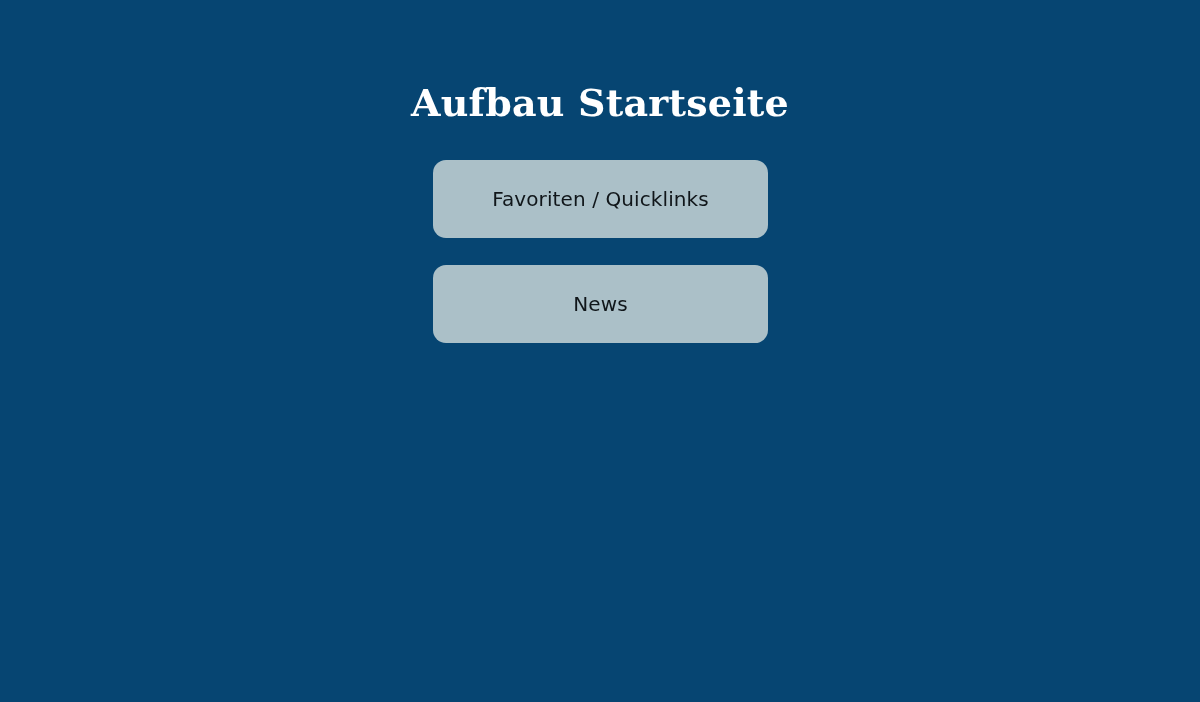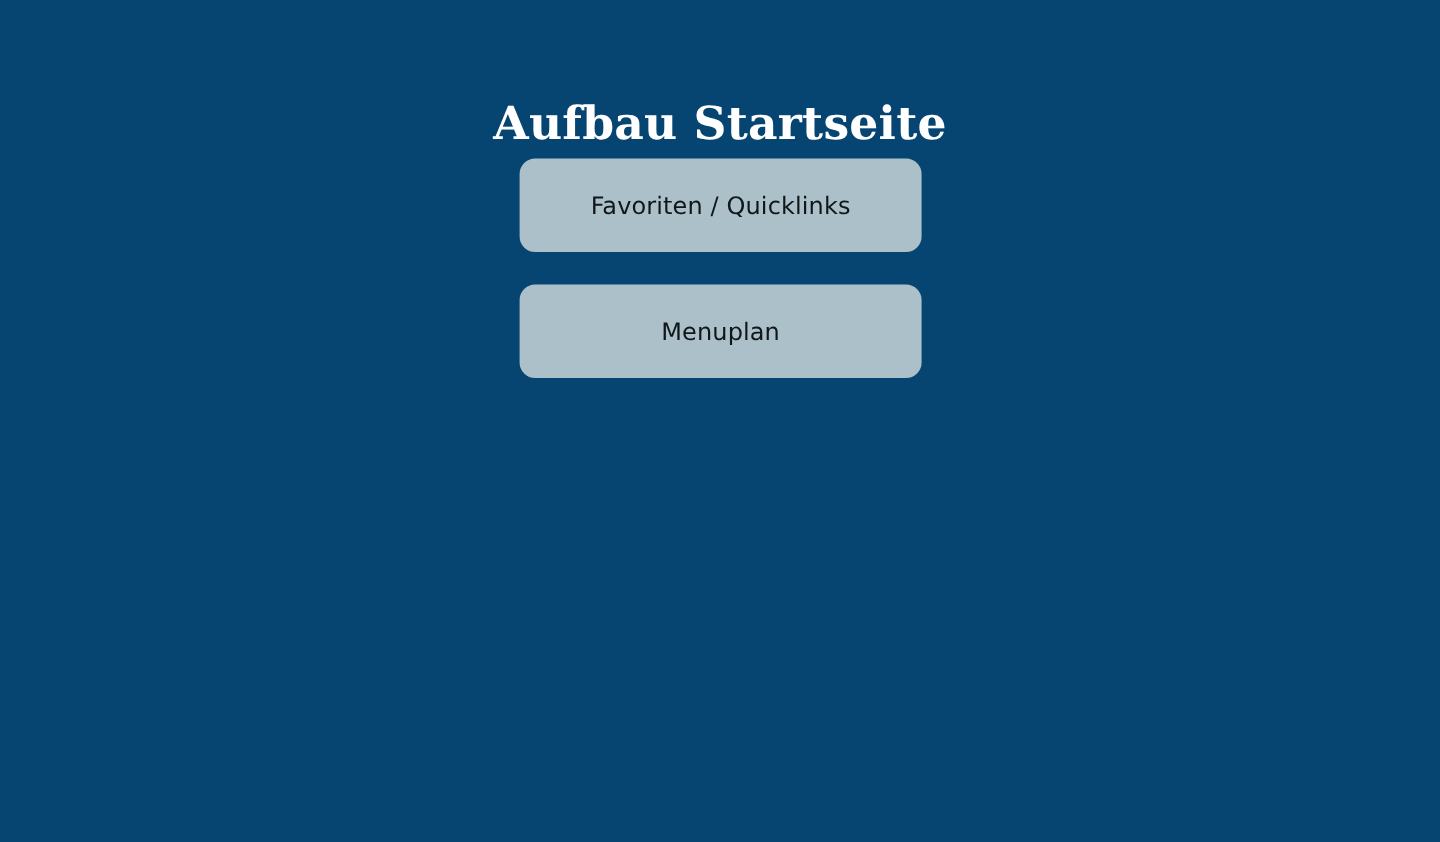--- a/index.html
+++ b/index.html
@@ -29,21 +29,21 @@
     color: #ffffff;
     font-family: "DejaVu Serif", "Liberation Serif", serif;
     font-weight: bold;
     font-size: 38px;
     line-height: 48px;
     letter-spacing: 0.2px;
     white-space: nowrap;
   }
   .menu-list {
     position: absolute;
-    top: 132px;
+    top: 160px;
     left: 433px;
     width: 335px;
     display: flex;
     flex-direction: column;
     gap: 27px;
   }
   .menu-button {
     box-sizing: border-box;
     width: 335px;
     height: 78px;
@@ -74,21 +74,21 @@
 <div class="page">
 
   <h1 class="page-title">Aufbau Startseite</h1>
 
   <div class="menu-list">
 
     <div class="menu-button">
       <span class="menu-button-label">Favoriten / Quicklinks</span>
     </div>
 
+    <div class="menu-button">
+      <span class="menu-button-label">News</span>
+    </div>
 
-    <div class="menu-button">
-      <span class="menu-button-label">Menuplan</span>
-    </div>
 
 
 
   </div>
 </div>
 
 </body></html>

